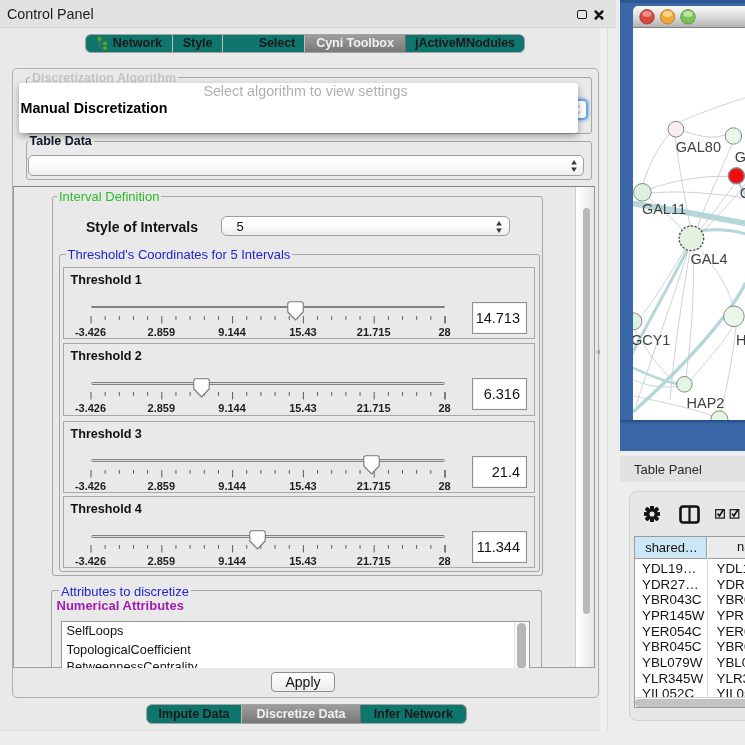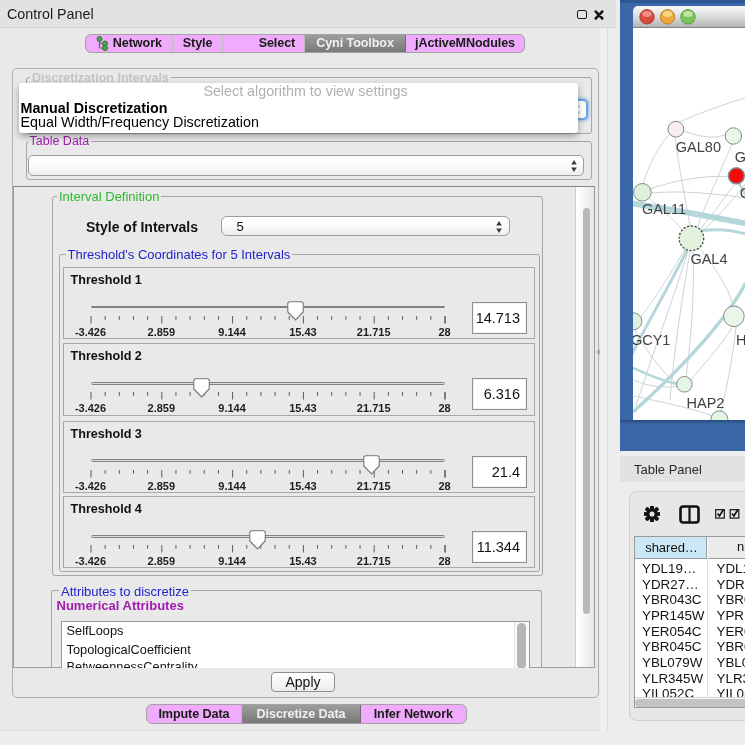--- a/index.html
+++ b/index.html
@@ -5,21 +5,21 @@
 * { margin:0; padding:0; box-sizing:border-box; }
 html,body { width:745px; height:745px; }
 body { font-family:"Liberation Sans", sans-serif; background:#ededed; position:relative; overflow:hidden; }
 .abs { position:absolute; }
 .t13 { font-size:13px; }
 .glabel { position:absolute; background:#e9e9e9; padding:0 2px; white-space:nowrap; }
 .group { position:absolute; border:1px solid #a6a6a6; border-radius:3px; }
 .combo { position:absolute; border:1px solid #9e9e9e; border-radius:4px;
   background:linear-gradient(180deg,#ffffff 0%,#fbfbfb 50%,#ededed 100%); }
 .combo .ctext { position:absolute; left:10px; top:50%; transform:translateY(-50%); font-size:13px; color:#111; }
-.seg { position:absolute; display:flex; background:#f0abfc; border:1px solid #a2a2a2; border-radius:6px; overflow:hidden; }
+.seg { position:absolute; display:flex; background:#0f766e; border:1px solid #a2a2a2; border-radius:6px; overflow:hidden; }
 .seg > div { display:flex; align-items:center; justify-content:center; font-size:12.6px; font-weight:bold; color:#1a1a1a; border-right:1px solid #bcbcbc; letter-spacing:-0.1px; white-space:nowrap; }
 .seg > div:last-child { border-right:none; }
 .seg > div.sel { background:linear-gradient(180deg,#9d9d9d,#787878); color:#f0f0f0; border-right-color:#6e6e6e; }
 .trow { position:absolute; left:62.5px; width:472px; height:72.3px; border:1px solid #a8a8a8; background:#e9e9e9; }
 .trow .tl { position:absolute; left:7px; top:5px; font-size:12.6px; font-weight:bold; color:#111;text-align:center; }
 .groove { position:absolute; left:27px; top:37.8px; width:354px; height:2.6px; border:1px solid #818181; border-radius:2px; background:linear-gradient(180deg,#c8c8c8,#ececec); }
 .vbox { position:absolute; left:408px; top:34px; width:55.5px; height:32px; background:#fff; border:1px solid #8f8f8f; box-shadow:inset 0 0 0 1px #f2f2f2; font-size:14.5px; color:#111; text-align:right; line-height:30px; padding-right:6px; }
 .ticklbl { position:absolute; top:58px; font-size:11px; font-weight:bold; color:#1d1d1d; transform:translateX(-50%); }
 </style>
 </head>
@@ -44,30 +44,30 @@
    </svg>Network</div>
   <div style="width:53.1px;">Style</div>
   <div style="width:58px;margin-left:27px;">Select</div>
   <div class="sel" style="width:107.8px;">Cyni Toolbox</div>
   <div style="width:124.7px;">jActiveMNodules</div>
 </div>
 
 <div class="abs" style="left:11.5px; top:68.3px; width:587.9px; height:629.5px; border:1px solid #b0b0b0; border-radius:5px; background:#e9e9e9;"></div>
 
 <div class="group" style="left:25.5px; top:77px; width:566.5px; height:57px;"></div>
-<div class="glabel" style="left:30px; top:70.5px; color:#c4c4c4; font-size:12.5px; font-weight:bold;">Discretization Intervals</div>
+<div class="glabel" style="left:30px; top:70.5px; color:#c4c4c4; font-size:12.5px; font-weight:bold;">Discretization Algorithm</div>
 
 <div class="abs" style="left:420px; top:99px; width:168px; height:21px; border-radius:5px; background:#fff; border:2px solid #6ca6e0; box-shadow:0 0 3px 1px #85b6e8;"></div>
 <svg class="abs" style="left:572px; top:102px;" width="10" height="15" viewBox="0 0 10 15">
   <path d="M5 1 L8.5 5.5 H1.5 Z" fill="#b5c5d5"></path>
     <path d="M5 14 L1.5 9.5 H8.5 Z" fill="#b5c5d5"></path>
 </svg>
 
 <div class="group" style="left:25.5px; top:141px; width:566.5px; height:39px;"></div>
-<div class="glabel" style="left:27.5px; top:134px; color:#a21caf; font-size:12.5px; font-weight:normal;">Table Data</div>
+<div class="glabel" style="left:27.5px; top:134px; color:#0f172a; font-size:12.5px; font-weight:bold;">Table Data</div>
 <div class="combo" style="left:27.5px; top:154.7px; width:556.5px; height:21px; border-radius:5px;">
   <svg class="abs" style="right:6px; top:4px;" width="6" height="12" viewBox="0 0 6 12">
       <path d="M3 0 L5.8 4.5 H0.2 Z" fill="#3a3a3a"></path>
       <path d="M3 12 L0.2 7.5 H5.8 Z" fill="#3a3a3a"></path>
     </svg>
 </div>
 
 <div class="abs" style="left:13.4px; top:186px; width:582px; height:481.5px; border:1px solid #9e9e9e; border-top-color:#858585; background:#e9e9e9; overflow:hidden;">
   <div class="abs" style="right:0; top:0; width:19px; height:100%; background:linear-gradient(90deg,#ffffff,#f2f2f2 60%,#e6e6e6); border-left:1px solid #cfcfcf;"></div>
   <div class="abs" style="right:4.5px; top:20.5px; width:7px; height:406px; background:#b9b9b9; border-radius:4px;"></div>
@@ -288,21 +288,20 @@
 
 <div class="seg" style="left:145.5px; top:703.5px; width:321.4px; height:20.5px;">
   <div style="width:95.8px;">Impute Data</div>
   <div class="sel" style="width:118.4px;">Discretize Data</div>
   <div style="width:105.2px;">Infer Network</div>
 </div>
 
 <div class="abs" style="left:13px; top:83px; width:559px; height:50px; background:#fff; border-radius:3px; box-shadow:0 3px 7px rgba(0,0,0,0.35);margin-left:6px;">
   <div style="position:absolute; left:7px; top:-0.5px; width:100%; text-align:center; font-size:14.3px; color:#b0b0b0;">Select algorithm to view settings</div>
   <div style="position:absolute; left:1.5px; top:16.5px; font-size:14.3px; font-weight:bold; color:#000;">Manual Discretization</div>
-  <div style="position:absolute; left:1.5px; top:31px; font-size:14.3px; color:#000;">Equal Width/Frequency Discretization</div>
 </div>
 
 <div class="abs" style="left:620.2px; top:0; width:125px; height:450.5px; background:#3a67a8; border-top:3px solid #2e5894;"></div>
 <div class="abs" style="left:632.6px; top:6px; width:113px; height:21.7px; background:linear-gradient(180deg,#fafafa 0%,#dcdcdc 50%,#b3b3b3 100%); border-bottom:1px solid #818181; border-top-left-radius:5px;"></div>
 <svg class="abs" style="left:632.6px; top:6px;" width="70" height="22" viewBox="0 0 70 22">
   <circle cx="14" cy="10.8" r="7.2" fill="#d94a41" stroke="#9c2e25" stroke-width="0.8"></circle>
   <ellipse cx="14" cy="8" rx="4.6" ry="3" fill="#f2978f" opacity="0.9"></ellipse>
   <circle cx="34.5" cy="10.8" r="7.2" fill="#f0a83c" stroke="#ad741c" stroke-width="0.8"></circle>
   <ellipse cx="34.5" cy="8" rx="4.6" ry="3" fill="#fad98d" opacity="0.9"></ellipse>
   <circle cx="55" cy="10.8" r="7.2" fill="#79c457" stroke="#478b2c" stroke-width="0.8"></circle>

